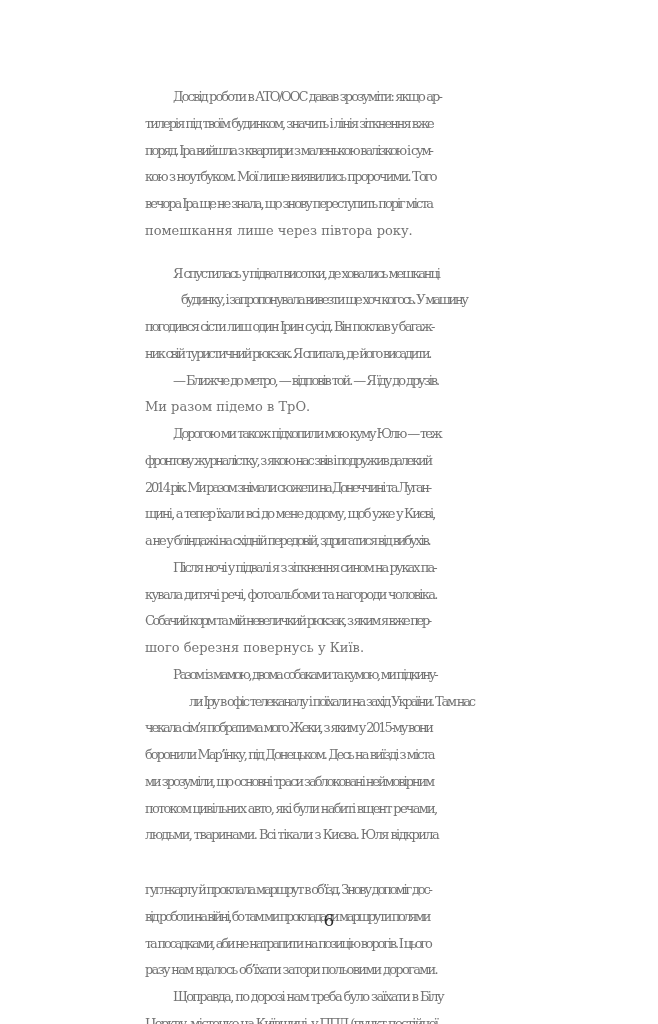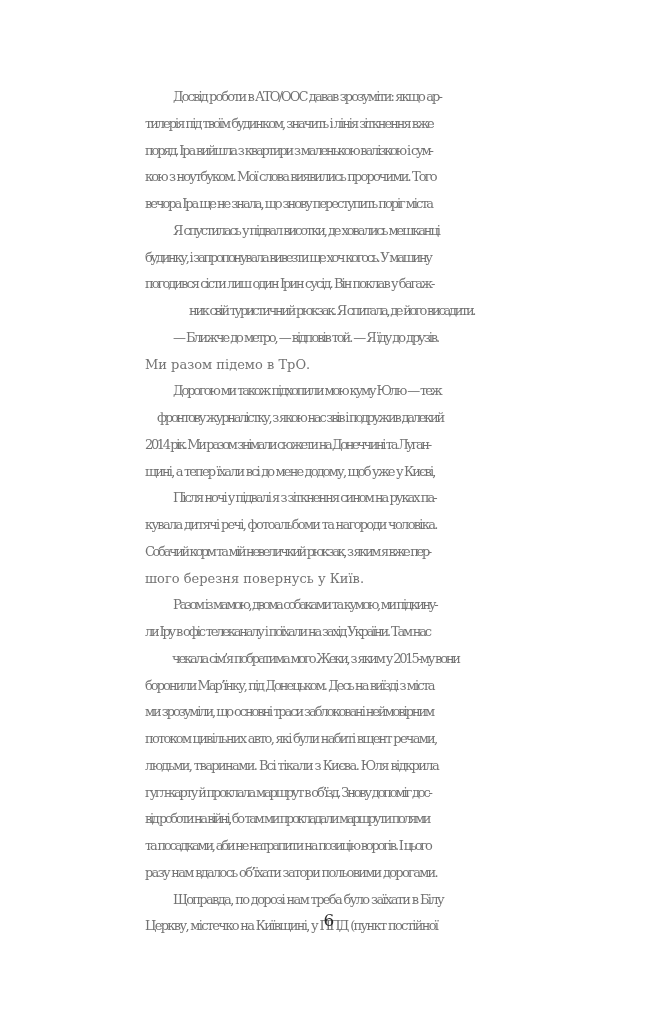--- a/index.html
+++ b/index.html
@@ -57,54 +57,56 @@
   </style>
 </head>
 <body>
 
 <div class="page">
   <div class="text-block" id="text-block">
       <div>
         <span class="line indent" style="letter-spacing: -1.9037px; text-align-last: left;">Досвід роботи в АТО/ООС давав зрозуміти: якщо ар-</span>
         <span class="line" style="letter-spacing: -2.00466px; text-align-last: left;">тилерія під твоїм будинком, значить і лінія зіткнення вже</span>
         <span class="line" style="letter-spacing: -2.14872px; text-align-last: left;">поряд. Іра вийшла з квартири з маленькою валізкою і сум-</span>
-        <span class="line" style="letter-spacing: -1.86749px; text-align-last: left;">кою з ноутбуком. Мої слова виявились пророчими. Того</span>
+        <span class="line" style="letter-spacing: -1.86749px; text-align-last: left;">кою з ноутбуком. Мої лише виявились пророчими. Того</span>
         <span class="line" style="letter-spacing: -2.06278px; text-align-last: left;">вечора Іра ще не знала, що знову переступить поріг міста</span>
+        <span class="line last">помешкання лише через півтора року.</span>
       </div>
       <div>
-        <span class="line indent" style="letter-spacing: -2.07567px; text-align-last: left;">Я спустилась у підвал висотки, де ховались мешканці</span>
-        <span class="line" style="letter-spacing: -2.26116px; text-align-last: left;">будинку, і запропонувала вивезти ще хоч когось. У машину</span>
+        <span class="line indent" style="letter-spacing: -2.07567px; text-align-last: left; margin-top: 16px;">Я спустилась у підвал висотки, де ховались мешканці</span>
+        <span class="line" style="letter-spacing: -2.26116px; text-align-last: left; margin-left: 36px;">будинку, і запропонувала вивезти ще хоч когось. У машину</span>
         <span class="line" style="letter-spacing: -1.95982px; text-align-last: left;">погодився сісти лиш один Ірин сусід. Він поклав у багаж-</span>
-        <span class="line last" style="letter-spacing: -2.27823px; text-align-last: left; margin-left: 44px;">ник свій туристичний рюкзак. Я спитала, де його висадити.</span>
+        <span class="line last" style="letter-spacing: -2.27823px; text-align-last: left;">ник свій туристичний рюкзак. Я спитала, де його висадити.</span>
       </div>
       <div>
         <span class="line indent" style="letter-spacing: -2.08785px; text-align-last: left;">— Ближче до метро, — відповів той. — Я їду до друзів.</span>
         <span class="line last">Ми разом підемо в ТрО.</span>
       </div>
       <div>
         <span class="line indent" style="letter-spacing: -2.12465px; text-align-last: left;">Дорогою ми також підхопили мою куму Юлю — теж</span>
-        <span class="line" style="letter-spacing: -2.23326px; text-align-last: left; margin-left: 12px;">фронтову журналістку, з якою нас звів і подружив далекий</span>
+        <span class="line" style="letter-spacing: -2.23326px; text-align-last: left;">фронтову журналістку, з якою нас звів і подружив далекий</span>
         <span class="line" style="letter-spacing: -2.37779px; text-align-last: left;">2014 рік. Ми разом знімали сюжети на Донеччині та Луган-</span>
         <span class="line" style="letter-spacing: -1.85212px; text-align-last: left;">щині, а тепер їхали всі до мене додому, щоб уже у Києві,</span>
+        <span class="line last" style="letter-spacing: -2.20159px; text-align-last: left;">а не у бліндажі на східній передовій, здригатися від вибухів.</span>
       </div>
       <div>
         <span class="line indent" style="letter-spacing: -1.99676px; text-align-last: left;">Після ночі у підвалі я з зіткнення сином на руках па-</span>
         <span class="line" style="letter-spacing: -1.71816px; text-align-last: left;">кувала дитячі речі, фотоальбоми та нагороди чоловіка.</span>
         <span class="line" style="letter-spacing: -2.35017px; text-align-last: left;">Собачий корм та мій невеличкий рюкзак, з яким я вже пер-</span>
         <span class="line last">шого березня повернусь у Київ.</span>
       </div>
       <div>
         <span class="line indent" style="letter-spacing: -2.33444px; text-align-last: left;">Разом із мамою, двома собаками та кумою, ми підкину-</span>
-        <span class="line" style="letter-spacing: -2.18906px; text-align-last: left;">ли Іру в офіс телеканалу і поїхали на захід України. Там нас</span>
-        <span class="line" style="letter-spacing: -2.17926px; text-align-last: left; margin-left: 27px;">чекала сім’я побратима мого Жеки, з яким у 2015-му вони</span>
+        <span class="line" style="letter-spacing: -2.18906px; text-align-last: left; margin-left: 44px;">ли Іру в офіс телеканалу і поїхали на захід України. Там нас</span>
+        <span class="line" style="letter-spacing: -2.17926px; text-align-last: left;">чекала сім’я побратима мого Жеки, з яким у 2015-му вони</span>
         <span class="line" style="letter-spacing: -1.96624px; text-align-last: left;">боронили Мар’їнку, під Донецьком. Десь на виїзді з міста</span>
         <span class="line" style="letter-spacing: -2.08247px; text-align-last: left;">ми зрозуміли, що основні траси заблоковані неймовірним</span>
         <span class="line" style="letter-spacing: -1.76061px; text-align-last: left;">потоком цивільних авто, які були набиті вщент речами,</span>
         <span class="line" style="letter-spacing: -1.60631px; text-align-last: left;">людьми, тваринами. Всі тікали з Києва. Юля відкрила</span>
-        <span class="line" style="letter-spacing: -2.17645px; text-align-last: left;">гугл-карту й проклала маршрут в об’їзд. Знову допоміг дос-</span>
+        <span class="line" style="letter-spacing: -2.17645px; text-align-last: left; margin-top: 28px;">гугл-карту й проклала маршрут в об’їзд. Знову допоміг дос-</span>
         <span class="line" style="letter-spacing: -2.39885px; text-align-last: left;">від роботи на війні, бо там ми прокладали маршрути полями</span>
         <span class="line" style="letter-spacing: -2.19989px; text-align-last: left;">та посадками, аби не натрапити на позицію ворогів. І цього</span>
         <span class="line last" style="letter-spacing: -1.71755px; text-align-last: left;">разу нам вдалось об’їхати затори польовими дорогами.</span>
       </div>
       <div>
         <span class="line indent" style="letter-spacing: -1.65689px; text-align-last: left;">Щоправда, по дорозі нам треба було заїхати в Білу</span>
         <span class="line" style="letter-spacing: -1.67728px; text-align-last: left;">Церкву, містечко на Київщині, у ППД (пункт постійної</span>
       </div>
     </div>
   <div class="page-number">6</div>

